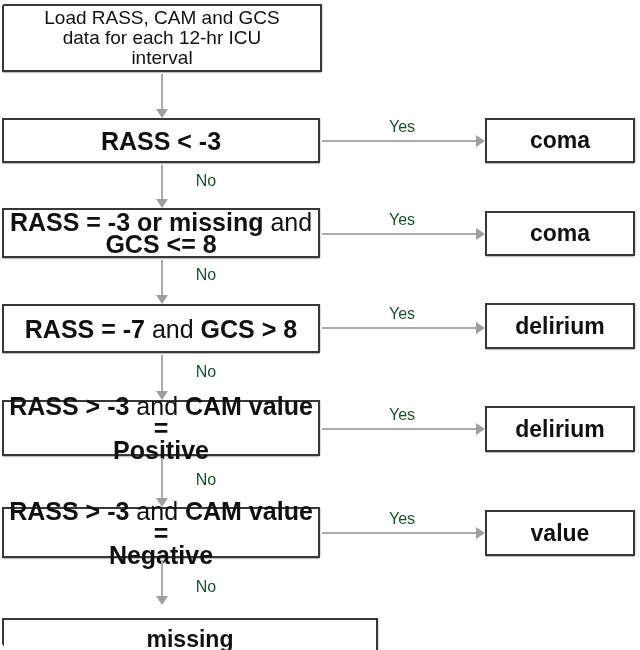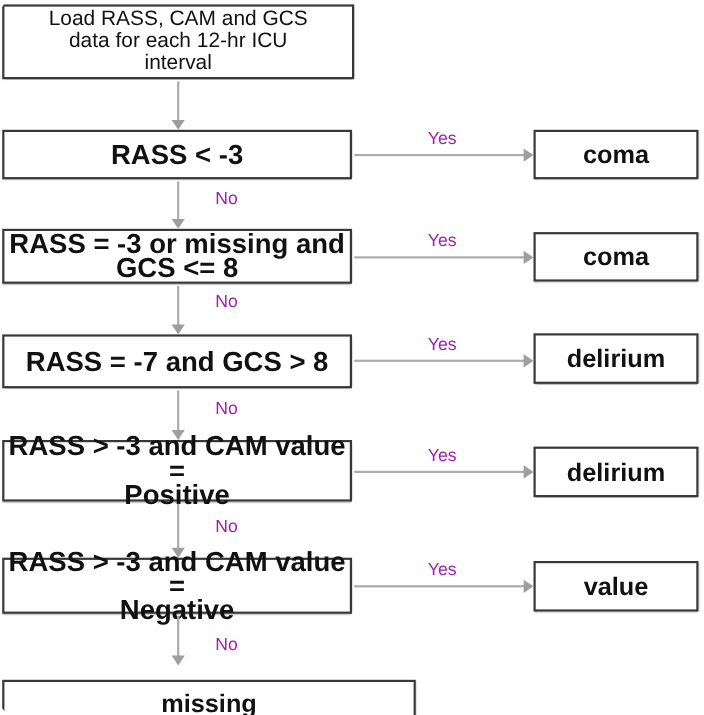--- a/index.html
+++ b/index.html
@@ -10,21 +10,21 @@
   .box {
     position:absolute; box-sizing:border-box;
     background:#ffffff; border:2px solid #383838;
     display:flex; align-items:center; justify-content:center;
     text-align:center;
     box-shadow: 0 2px 1px -1px rgba(0,0,0,0.25), 2px 0 1px -1px rgba(0,0,0,0.12);
   }
   .txt { white-space:pre-line; }
   .start-box .txt { font-size:19px; font-weight:400; line-height:20px; }
   .decision .txt { font-size:25px; font-weight:bold; line-height:22px; }
-  .decision .reg { font-weight:700; }
+  .decision .reg { font-weight:400; }
   .outcome .txt, .fallback .txt { font-size:23px; font-weight:bold; }
 
   
   .n-start   { left:2px;  top:4px;   width:320px; height:68px; }
   .n-d1      { left:2px;  top:118px; width:318px; height:45px; }
   .n-d2      { left:2px;  top:208px; width:318px; height:50px; }
   .n-d3      { left:2px;  top:304px; width:318px; height:49px; }
   .n-d4      { left:2px;  top:400px; width:318px; height:56px; }
   .n-d5      { left:2px;  top:507px; width:318px; height:51px; }
   .n-miss    { left:2px;  top:605px; width:376px; height:42px;margin-top:13px; }
@@ -60,21 +60,21 @@
     border-top:6px solid transparent; border-bottom:6px solid transparent;
     border-left:9px solid #9e9e9e;
   }
   .ha1 { top:135px; }
   .ha2 { top:228px; }
   .ha3 { top:322px; }
   .ha4 { top:423px; }
   .ha5 { top:527px; }
 
   .edge-label {
-    position:absolute; color:#a21caf; font-size:16px; line-height:17px; text-align:center;
+    position:absolute; color:#14532d; font-size:16px; line-height:17px; text-align:center;
   }
   .yes { left:380px; width:44px; }
   .y1 { top:118px; } .y2 { top:211px; } .y3 { top:305px; } .y4 { top:406px; } .y5 { top:510px; }
   .no  { left:186px; width:40px; }
   .no1 { top:172px; } .no2 { top:266px; } .no3 { top:363px; } .no4 { top:471px; } .no5 { top:578px; }
 </style>
 </head>
 <body>
 
 <div id="canvas">

